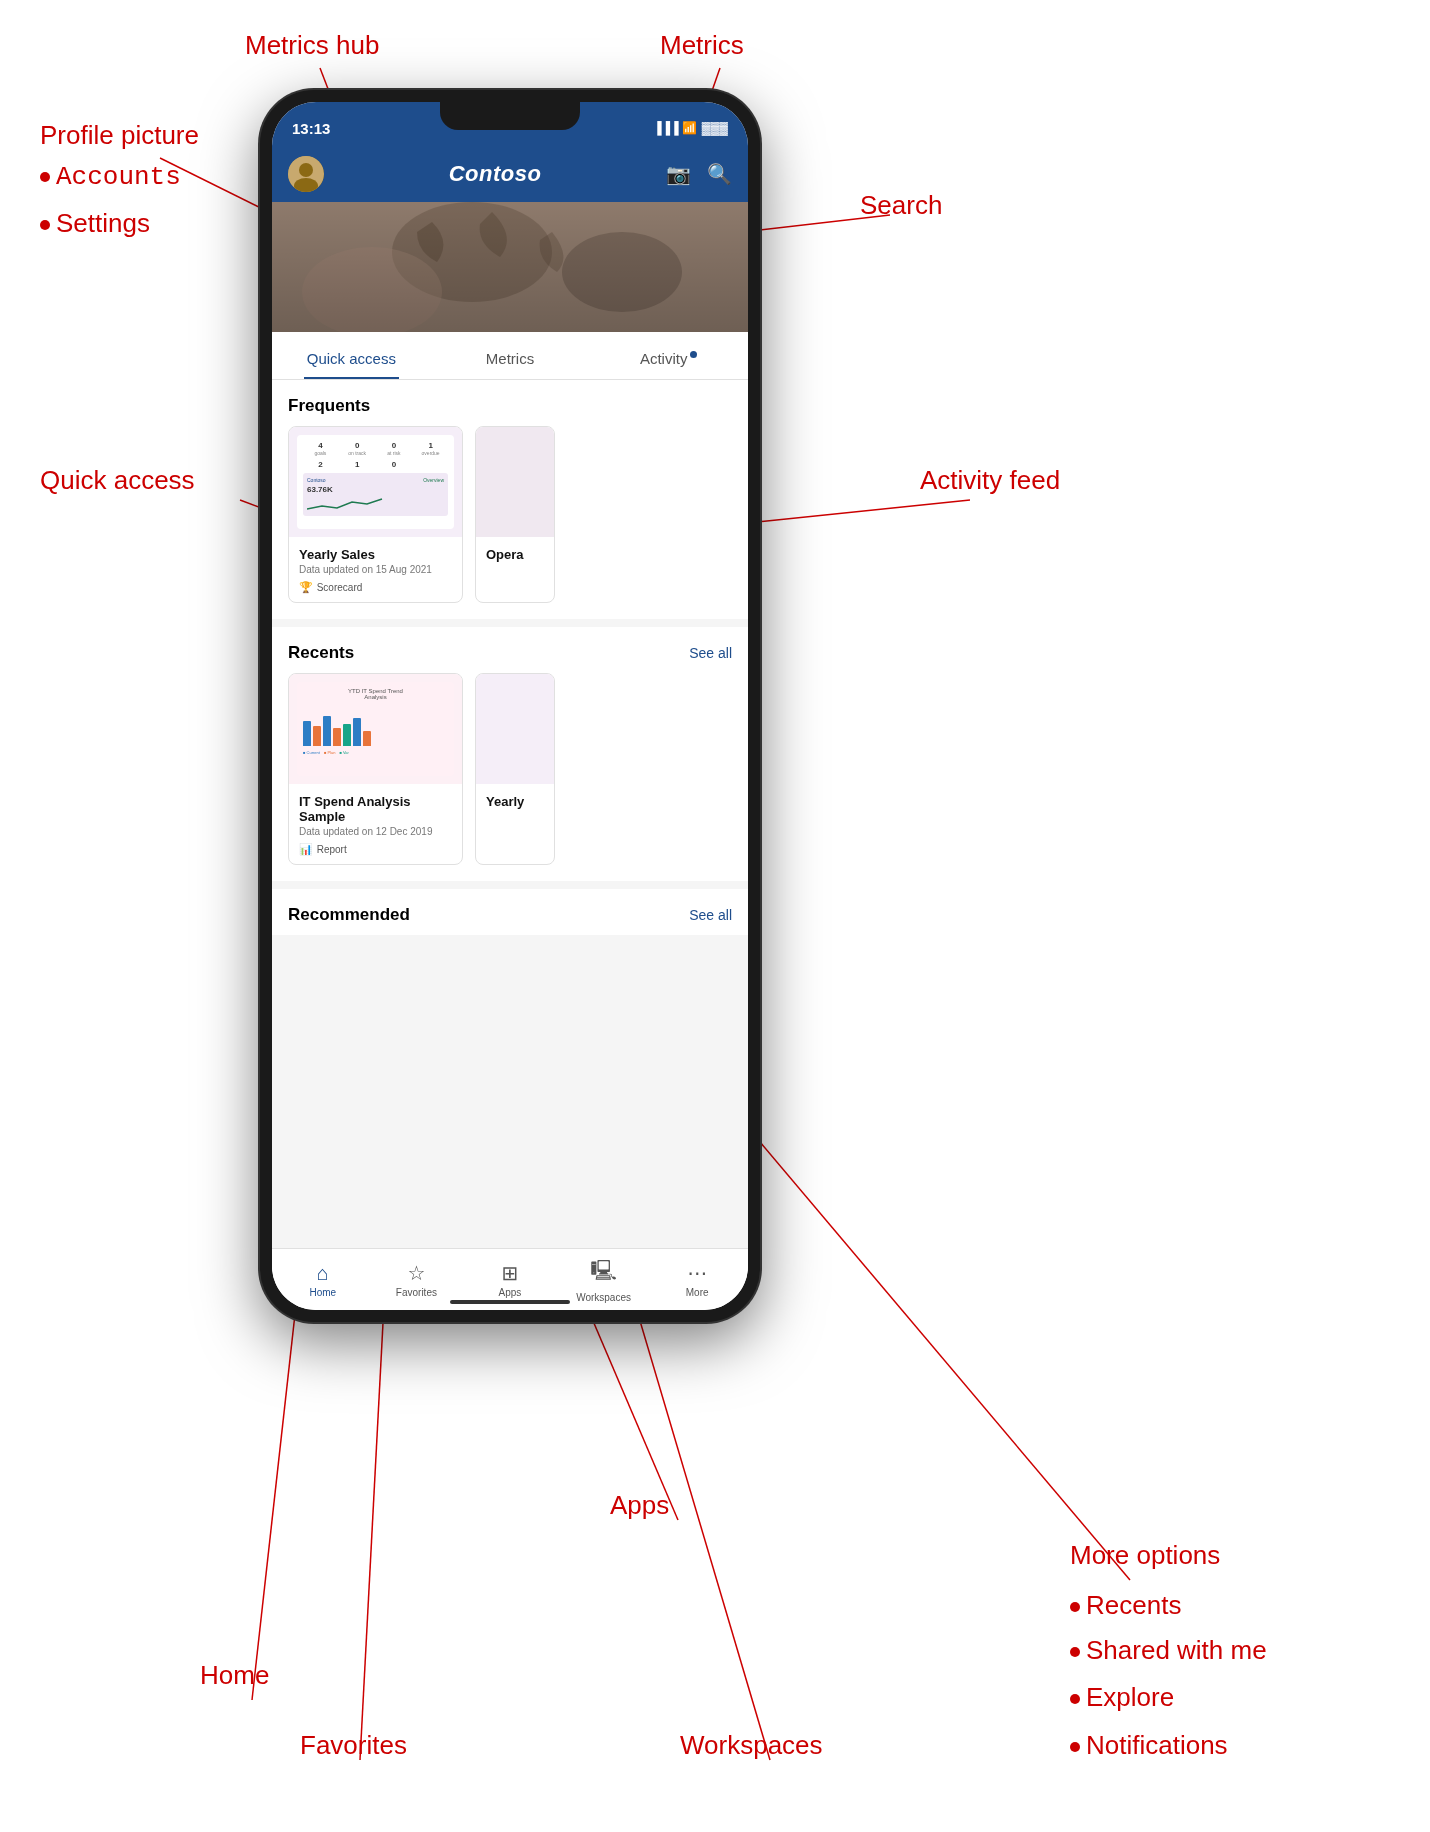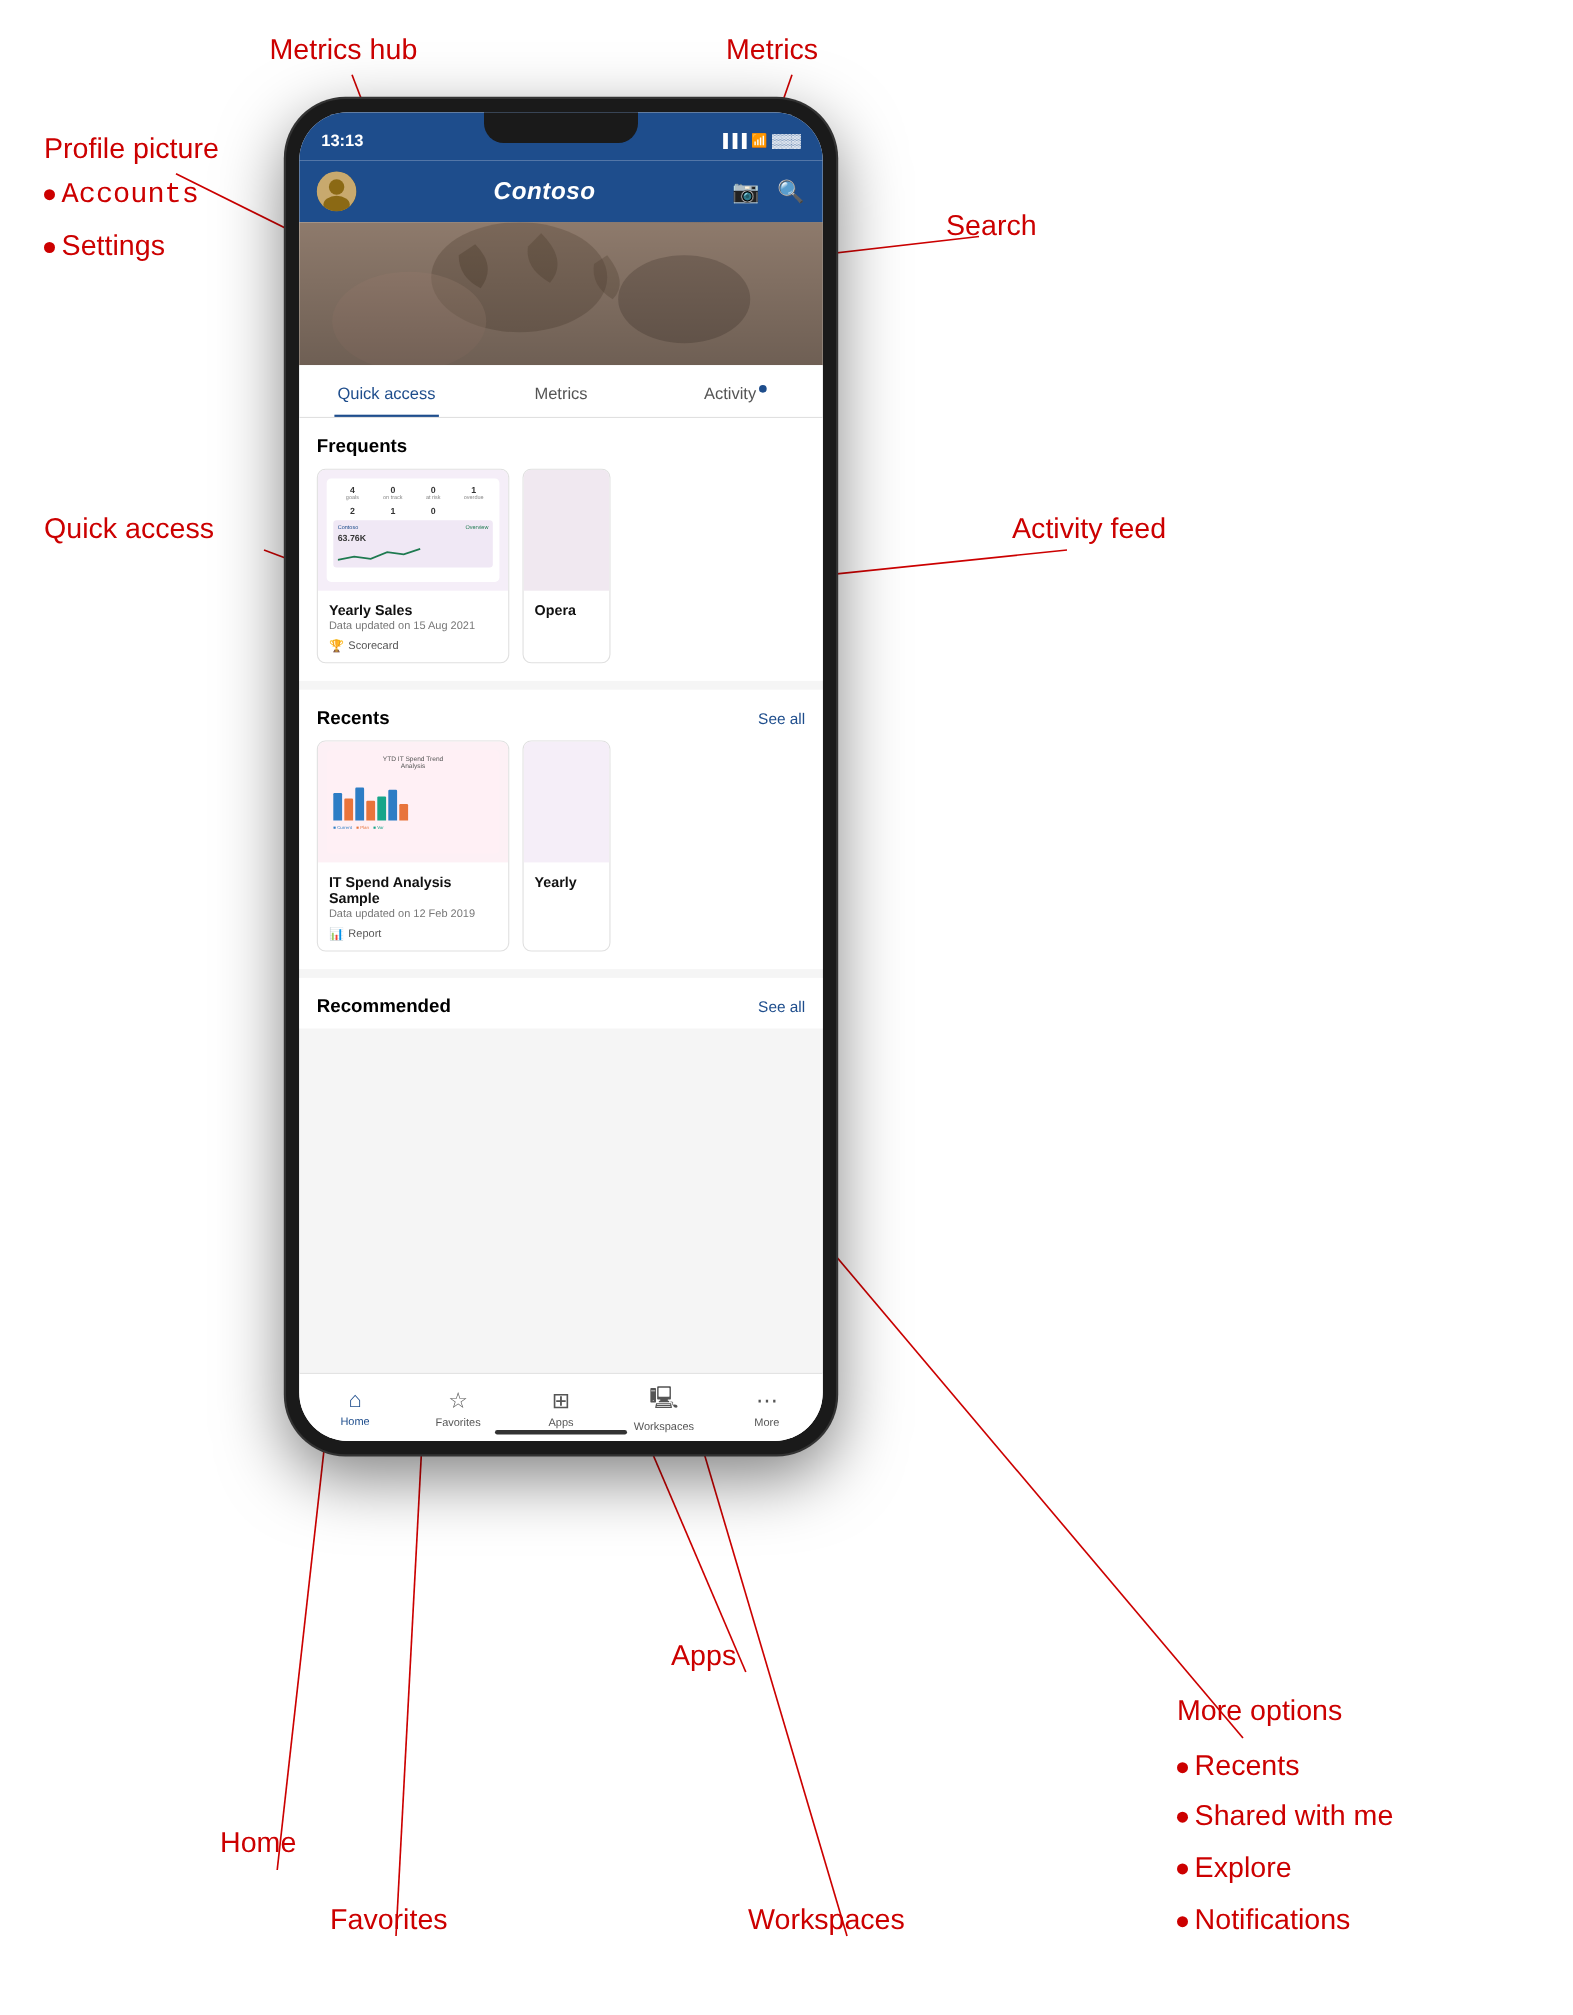--- a/index.html
+++ b/index.html
@@ -686,21 +686,21 @@
                   </div>
                   <div style="display:flex;gap:4px;flex-wrap:wrap;">
                     <span style="font-size:4px;color:#2d7dc5;">■ Current</span>
                     <span style="font-size:4px;color:#e8743b;">■ Plan</span>
                     <span style="font-size:4px;color:#17a589;">■ Var</span>
                   </div>
                 </div>
               </div>
               <div class="card-info">
                 <div class="card-name">IT Spend Analysis Sample</div>
-                <div class="card-date">Data updated on 12 Feb 2019</div>
+                <div class="card-date">Data updated on 12 Dec 2019</div>
                 <div class="card-type">
                   <span class="card-type-icon">📊</span>
                   <span>Report</span>
                 </div>
               </div>
             </div>
 
             <div class="card card-partial">
               <div class="card-thumb" style="background:#f5eef8;"></div>
               <div class="card-info">

